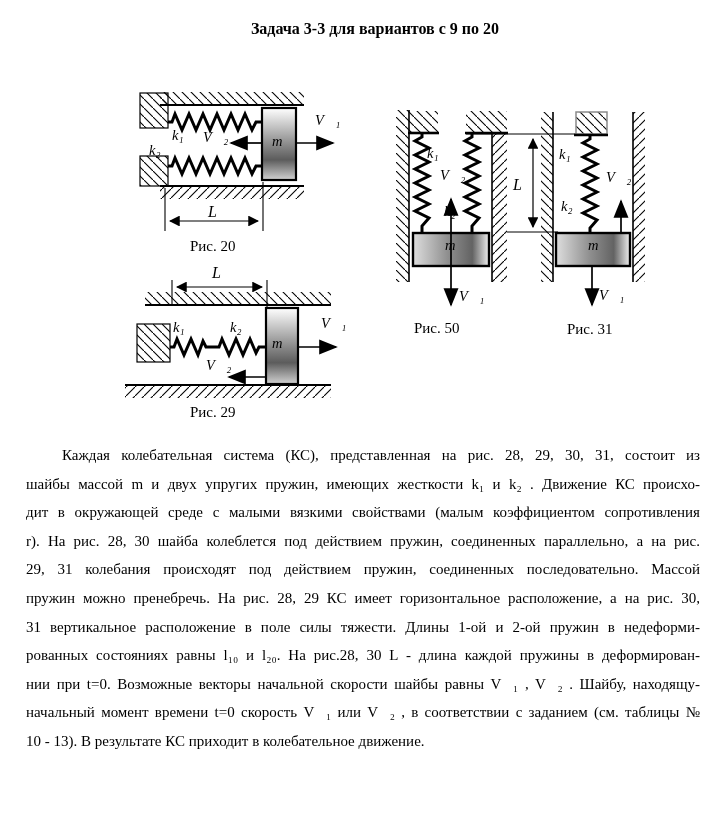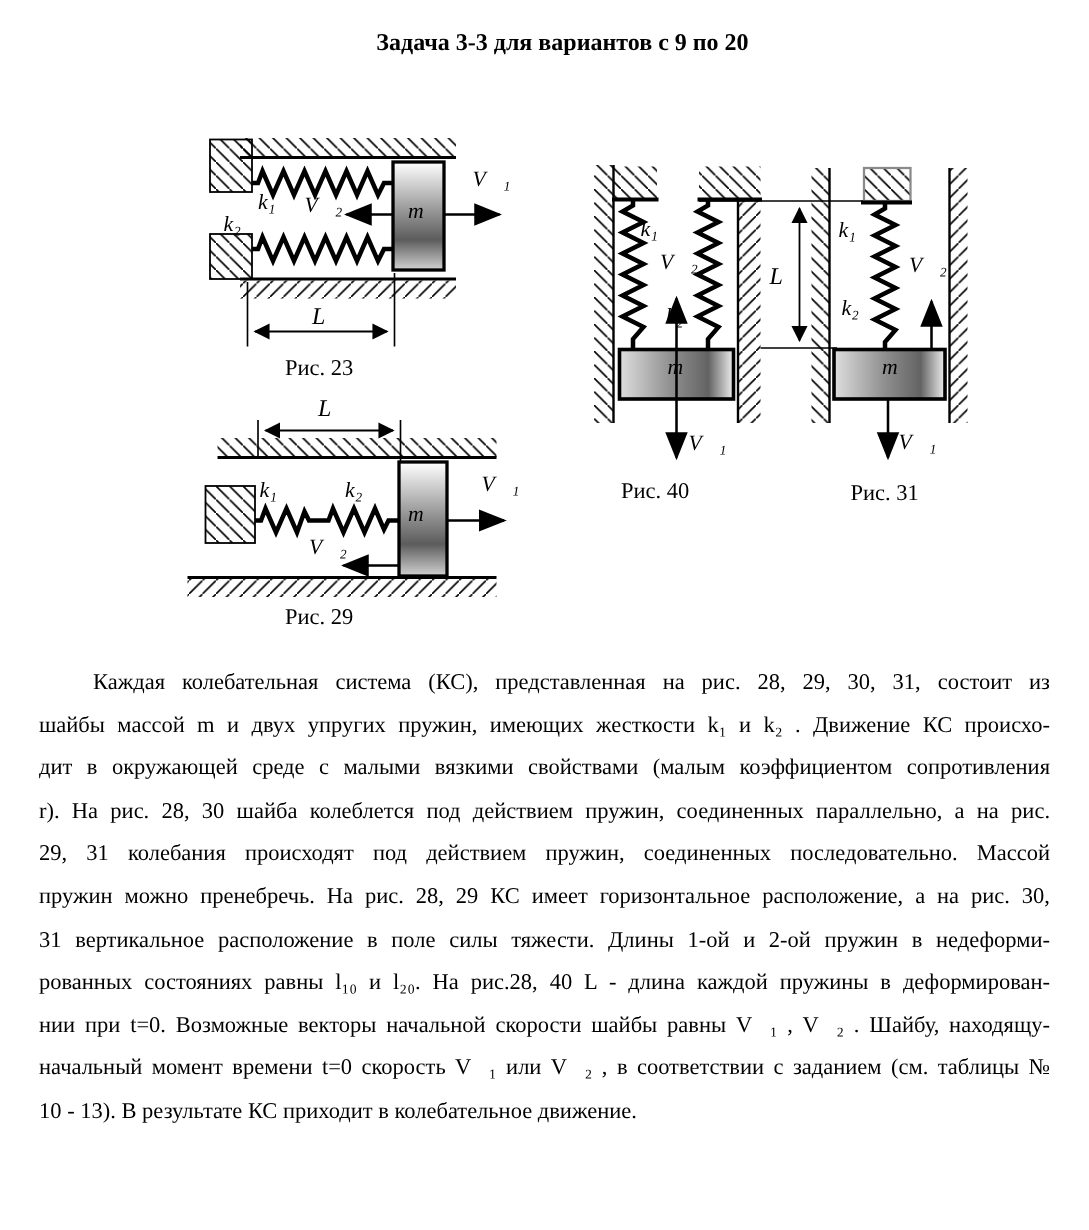--- a/index.html
+++ b/index.html
@@ -166,52 +166,52 @@
       </g>
     </g>
   </svg>
 
   <span class="lbl" style="left:172px;top:128px">k₁</span>
   <span class="lbl" style="left:149px;top:143px">k₂</span>
   <span class="lbl" style="left:272px;top:134px">m</span>
   <span class="lbl" style="left:203px;top:130px">V⃗₂</span>
   <span class="lbl" style="left:315px;top:113px">V⃗₁</span>
   <span class="lbl" style="left:208px;top:203px;font-size:16px">L</span>
-  <span class="cap" style="left:190px;top:238px">Рис. 23</span>
+  <span class="cap" style="left:190px;top:238px">Рис. 20</span>
 
   <span class="lbl" style="left:212px;top:264px;font-size:16px">L</span>
   <span class="lbl" style="left:173px;top:320px">k₁</span>
   <span class="lbl" style="left:230px;top:320px">k₂</span>
   <span class="lbl" style="left:272px;top:336px">m</span>
   <span class="lbl" style="left:321px;top:316px">V⃗₁</span>
   <span class="lbl" style="left:206px;top:358px">V⃗₂</span>
   <span class="cap" style="left:190px;top:404px">Рис. 29</span>
 
   <span class="lbl" style="left:427px;top:146px">k₁</span>
   <span class="lbl" style="left:440px;top:168px">V⃗₂</span>
   <span class="lbl" style="left:444px;top:204px">k₂</span>
   <span class="lbl" style="left:513px;top:176px;font-size:16px">L</span>
   <span class="lbl" style="left:445px;top:238px">m</span>
   <span class="lbl" style="left:459px;top:289px">V⃗₁</span>
-  <span class="cap" style="left:414px;top:320px">Рис. 40</span>
+  <span class="cap" style="left:414px;top:320px">Рис. 50</span>
 
   <span class="lbl" style="left:559px;top:147px">k₁</span>
   <span class="lbl" style="left:561px;top:199px">k₂</span>
   <span class="lbl" style="left:606px;top:170px">V⃗₂</span>
   <span class="lbl" style="left:588px;top:238px">m</span>
   <span class="lbl" style="left:599px;top:288px">V⃗₁</span>
   <span class="cap" style="left:567px;top:321px">Рис. 31</span>
 
   <div class="para">
       <div class="tline">Каждая колебательная система (КС), представленная на рис. 28, 29, 30, 31, состоит из</div>
       <div class="tline">шайбы массой m и двух упругих пружин, имеющих жесткости k₁ и k₂ . Движение КС происхо-</div>
       <div class="tline">дит в окружающей среде с малыми вязкими свойствами (малым коэффициентом сопротивления</div>
       <div class="tline">r). На рис. 28, 30 шайба колеблется под действием пружин, соединенных параллельно, а на рис.</div>
       <div class="tline">29, 31 колебания происходят под действием пружин, соединенных последовательно. Массой</div>
       <div class="tline">пружин можно пренебречь. На рис. 28, 29 КС имеет горизонтальное расположение, а на рис. 30,</div>
       <div class="tline">31 вертикальное расположение в поле силы тяжести. Длины 1-ой и 2-ой пружин в недеформи-</div>
-      <div class="tline">рованных состояниях равны l₁₀ и l₂₀. На рис.28, 40 L - длина каждой пружины в деформирован-</div>
+      <div class="tline">рованных состояниях равны l₁₀ и l₂₀. На рис.28, 30 L - длина каждой пружины в деформирован-</div>
       <div class="tline">нии при t=0. Возможные векторы начальной скорости шайбы равны V⃗₁ ,  V⃗₂ . Шайбу, находящу-</div>
       <div class="tline">начальный момент времени t=0 скорость V⃗₁ или V⃗₂ , в соответствии с заданием (см. таблицы №</div>
       <div class="tline">10 - 13). В результате КС приходит в колебательное движение.</div>
     </div>
 
 </div>
 
 </body></html>

